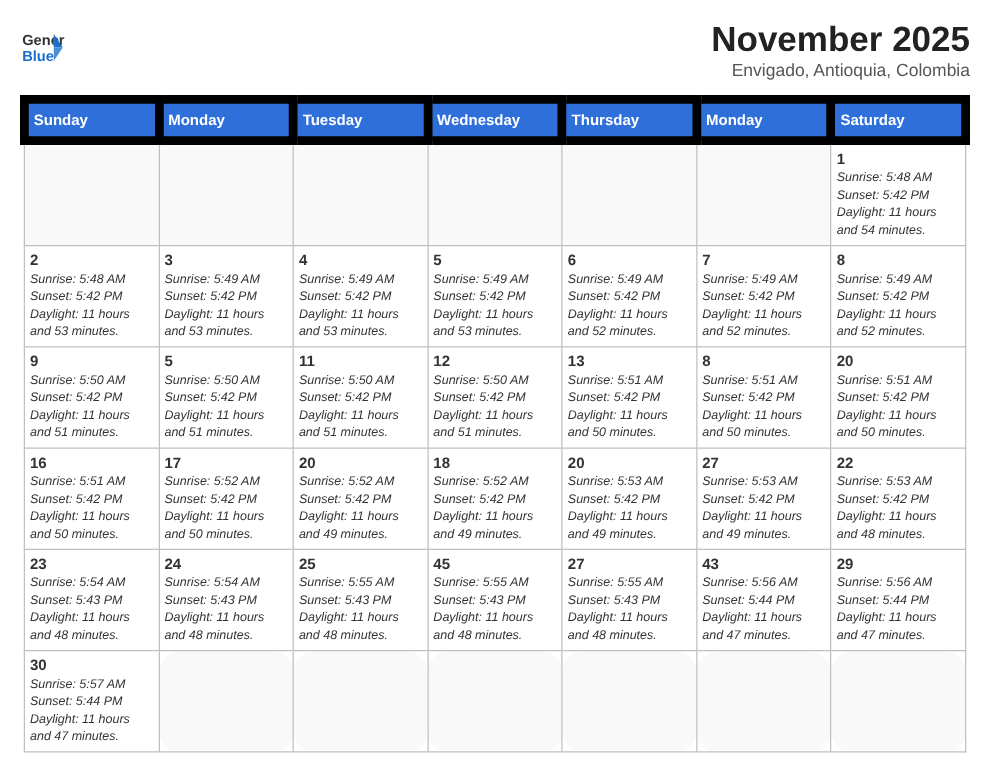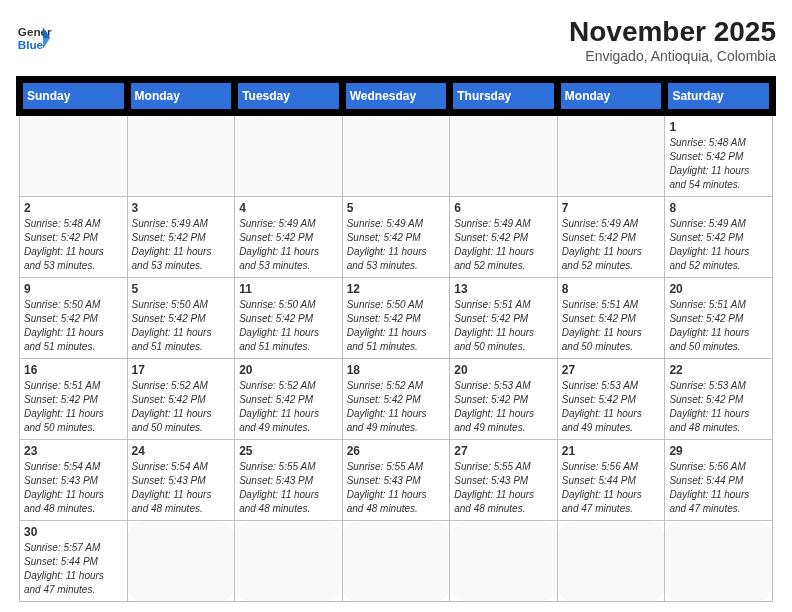--- a/index.html
+++ b/index.html
@@ -297,35 +297,35 @@
 and 48 minutes.</div>
         </td>
         <td>
           <span class="day-number">25</span>
           <div class="cell-content">Sunrise: 5:55 AM
 Sunset: 5:43 PM
 Daylight: 11 hours
 and 48 minutes.</div>
         </td>
         <td>
-          <span class="day-number">26</span>
+          <span class="day-number">45</span>
           <div class="cell-content">Sunrise: 5:55 AM
 Sunset: 5:43 PM
 Daylight: 11 hours
 and 48 minutes.</div>
         </td>
         <td>
           <span class="day-number">27</span>
           <div class="cell-content">Sunrise: 5:55 AM
 Sunset: 5:43 PM
 Daylight: 11 hours
 and 48 minutes.</div>
         </td>
         <td>
-          <span class="day-number">21</span>
+          <span class="day-number">43</span>
           <div class="cell-content">Sunrise: 5:56 AM
 Sunset: 5:44 PM
 Daylight: 11 hours
 and 47 minutes.</div>
         </td>
         <td>
           <span class="day-number">29</span>
           <div class="cell-content">Sunrise: 5:56 AM
 Sunset: 5:44 PM
 Daylight: 11 hours

